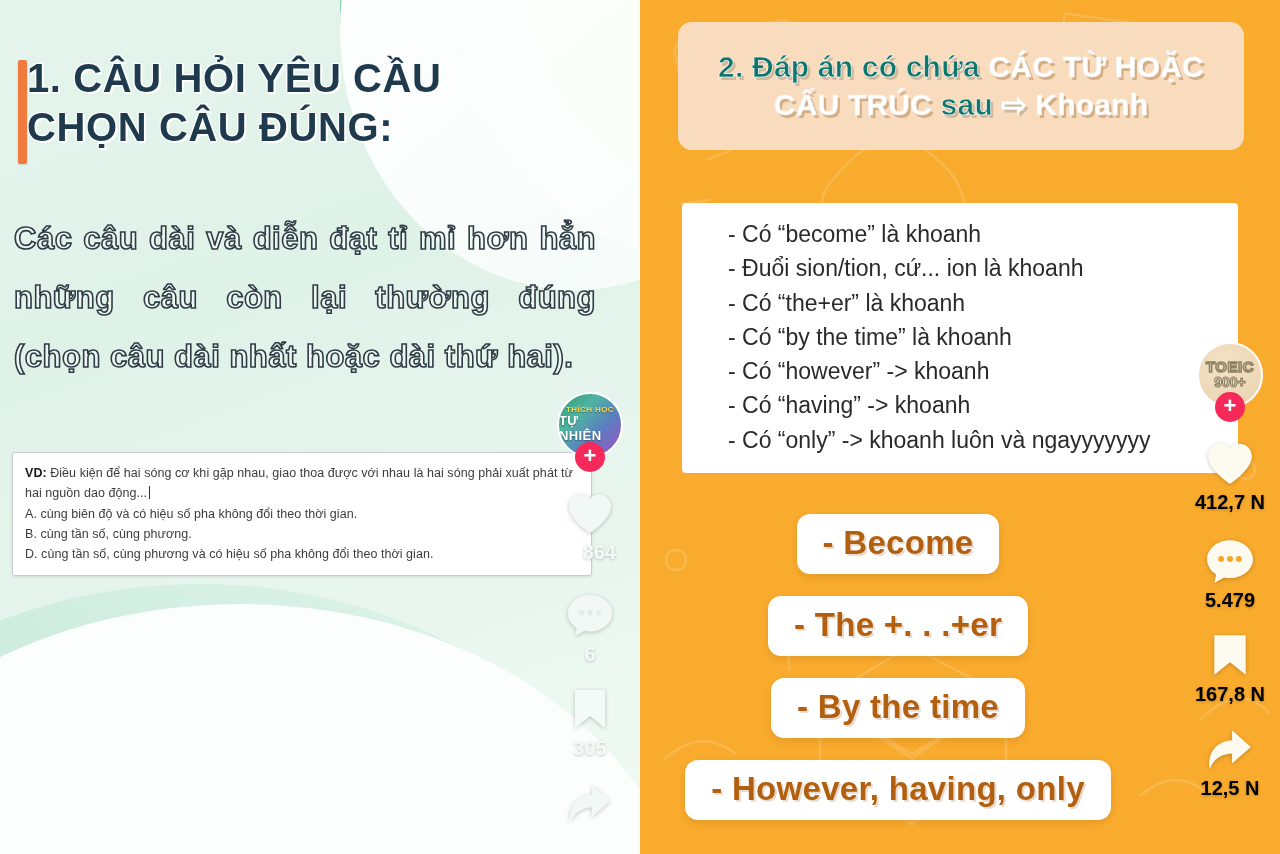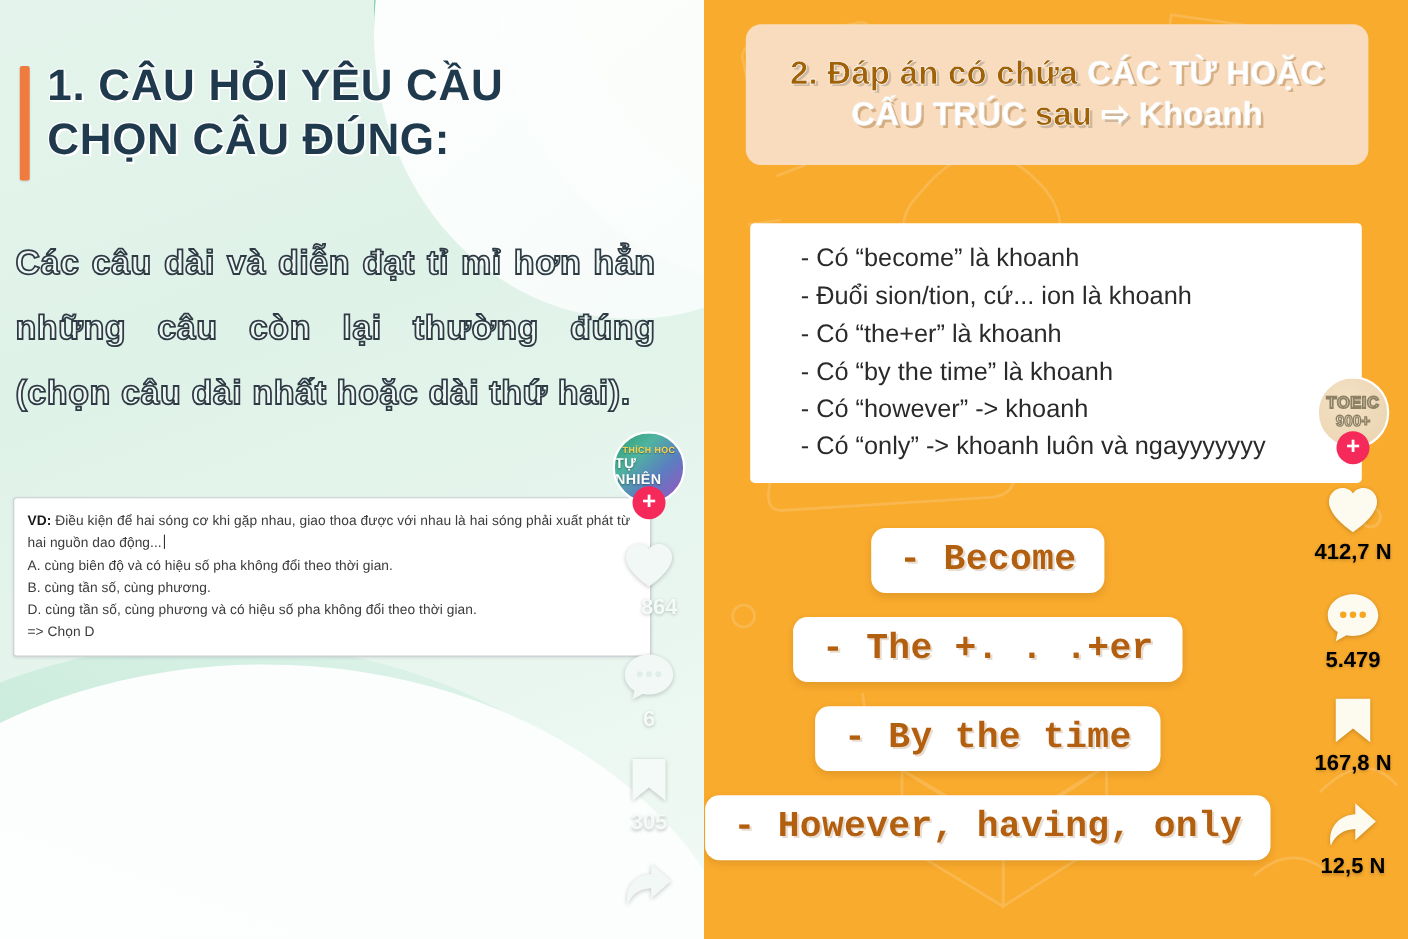--- a/index.html
+++ b/index.html
@@ -55,21 +55,21 @@
   }
   .lsw-bottom-white {
     bottom: -440px; left: -210px;
     width: 900px; height: 690px;
     border-radius: 50%;
     background: linear-gradient(20deg, #ffffff, #fbfefd);
   }
 
   .title-block {
     position: absolute; top: 54px; left: 18px;
-    display: flex; align-items: flex-start; gap: 16px;
+    display: flex; align-items: flex-start; 
     z-index: 5;
   }
   .title-bar {
     width: 9px; height: 104px; margin-top: 6px;
     background: #f07b3f; border-radius: 2px;
     box-shadow: 0 1px 2px rgba(0,0,0,.12);
   }
   .title-text {
     font-weight: 800;
     font-size: 40px;
@@ -137,42 +137,42 @@
     padding: 6px 10px;
   }
   .r-header .hl {
     font-weight: 800;
     font-size: 30px;
     line-height: 1.28;
     letter-spacing: .2px;
     white-space: nowrap;
     text-shadow: 2.5px 2.5px 0 rgba(0,0,0,.16);
   }
-  .hl .brown { color: #a16207; -webkit-text-stroke: .6px #ffffff; }
+  .hl .brown { color: #0f766e; -webkit-text-stroke: .6px #ffffff; }
   .hl .white { color: #ffffff; -webkit-text-stroke: .6px #f2f2f2;
                text-shadow: 2.5px 2.5px 0 rgba(150,90,25,.35); }
 
   .r-listbox {
     position: absolute; left: 682px; top: 203px;
     width: 556px;
     background: #ffffff;
     border-radius: 4px;
     padding: 14px 18px 16px 18px;
     z-index: 4;
   }
   .r-listbox .li {
     font-size: 23px;
     line-height: 1.49;
     color: #2a2a2a;
     white-space: nowrap;
     font-weight: 400;
     margin-left: 28px;
   }
 
-  .chips { position: absolute; left: 640px; top: 480px; width: 516px; z-index: 4; font-family: Liberation Mono, monospace; }
+  .chips { position: absolute; left: 640px; top: 514px; width: 516px; z-index: 4; }
   .chip-row { display: flex; justify-content: center; margin-bottom: 22px; }
   .chip {
     background: #ffffff;
     border-radius: 13px;
     padding: 10px 26px 12px 26px;
     box-shadow: 0 3px 7px rgba(120,70,10,.16);
   }
   .chip span {
     font-size: 33px;
     font-weight: 800;
@@ -247,21 +247,20 @@
       <p class="last">Các câu dài và diễn đạt tỉ mỉ hơn hẳn những câu còn lại thường đúng (chọn câu dài nhất hoặc dài thứ hai).</p>
     </div>
 
     <div class="example-card">
       <div class="ex-line">
         <b>VD:</b><span> Điều kiện để hai sóng cơ khi gặp nhau, giao thoa được với nhau là hai sóng phải xuất phát từ hai nguồn dao động...</span><span class="ex-caret"></span>
       </div>
       <div class="ex-line">A. cùng biên độ và có hiệu số pha không đổi theo thời gian.</div>
       <div class="ex-line">B. cùng tần số, cùng phương.</div>
       <div class="ex-line">D. cùng tần số, cùng phương và có hiệu số pha không đổi theo thời gian.</div>
-      <div class="ex-line">=&gt; Chọn D</div>
     </div>
 
     <div class="rail rail-left">
       <div class="avatar-wrap">
         <div class="avatar avatar-a">
           <div class="av-l1">THÍCH HỌC</div>
           <div class="av-l2">TỰ NHIÊN</div>
         </div>
         <div class="plus">+</div>
       </div>
@@ -340,20 +339,21 @@
         <span class="white">CẤU TRÚC </span><span class="brown">sau ⇨ </span><span class="white">Khoanh</span>
       </div>
     </div>
 
     <div class="r-listbox" style="left:42px;">
       <div class="li">- Có “become” là khoanh</div>
       <div class="li">- Đuổi sion/tion, cứ... ion là khoanh</div>
       <div class="li">- Có “the+er” là khoanh</div>
       <div class="li">- Có “by the time” là khoanh</div>
       <div class="li">- Có “however” -&gt; khoanh</div>
+      <div class="li">- Có “having” -&gt; khoanh</div>
       <div class="li">- Có “only” -&gt; khoanh luôn và ngayyyyyyy</div>
     </div>
 
     <div class="chips" style="left:0;">
       <div class="chip-row">
         <div class="chip">
           <span>- Become</span>
         </div>
       </div>
       <div class="chip-row">

